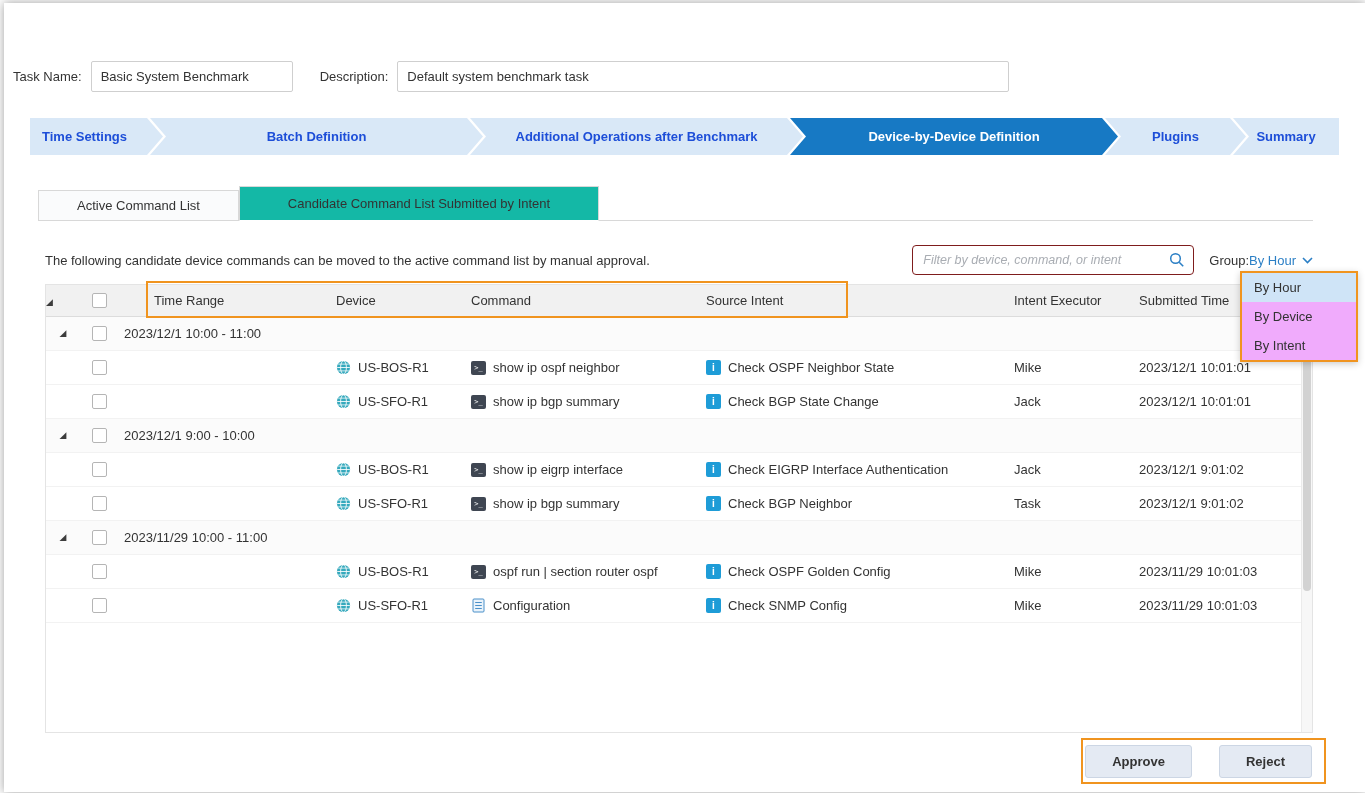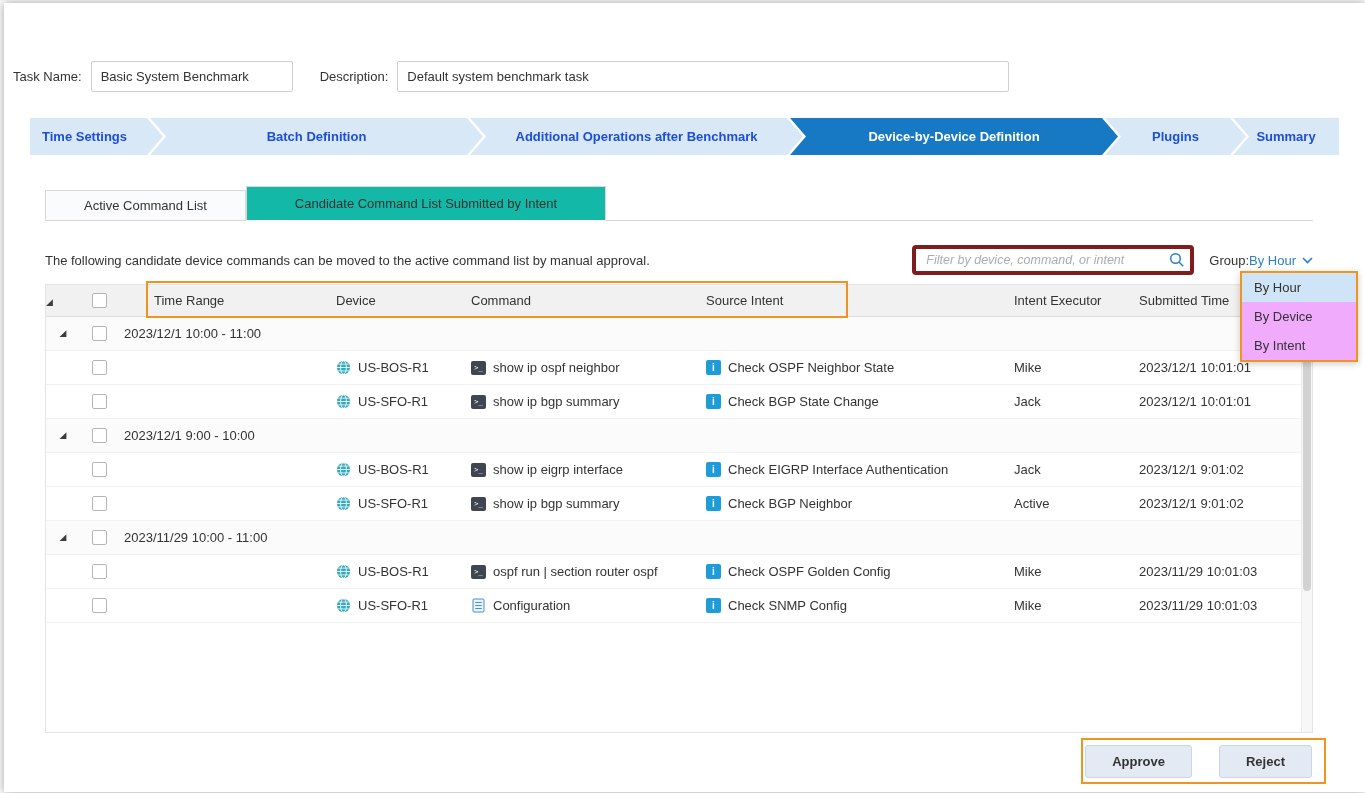--- a/index.html
+++ b/index.html
@@ -32,35 +32,35 @@
           clip-path:polygon(0 0,calc(100% - 16px) 0,100% 50%,calc(100% - 16px) 100%,0 100%); }
   .step:nth-child(2){ width:333px; }
   .step:nth-child(3){ width:333px; }
   .step:nth-child(4){ width:328px; }
   .step:nth-child(5){ width:141px; }
   .step:nth-child(6){ flex:1; margin-right:0;
           clip-path:polygon(0 0,100% 0,100% 100%,0 100%,16px 50%); }
   .step.active { background:#1779c4; color:#fff; }
 
   
-  .tabs { position:absolute; top:182px; left:41px; right:52px; height:36px; display:flex; align-items:flex-end;
+  .tabs { position:absolute; top:182px; left:34px; right:52px; height:36px; display:flex; align-items:flex-end;
           border-bottom:1px solid #d8d8d8; }
   .tab { height:30px; display:flex; align-items:center; justify-content:center; font-size:13px; color:#333;
          background:#fafbfc; border:1px solid #d8d8d8; border-bottom:none; cursor:pointer; }
   .tab:nth-child(1){ width:201px; }
   .tab:nth-child(2){ width:360px; border-left:none; }
   .tab.active { height:35px; margin-bottom:-1px; background:#14b8a6; font-weight:400;
                 border:1px solid #d8d8d8; border-bottom:1px solid #fff; }
 
   
   .intro-row { position:absolute; top:241px; left:41px; right:52px; height:32px; display:flex; align-items:center;
                font-size:13px; color:#333; }
   .intro { flex:1; }
   .filter { position:relative; width:282px; height:30px; margin-right:15px; }
-  .filter input { width:100%; height:100%; border:4px solid #7f1d1d; border-radius:4px; padding:0 32px 0 10px;
+  .filter input { width:100%; height:100%; border:1px solid #7f1d1d; border-radius:4px; padding:0 32px 0 10px;
                   font-size:12.5px; font-family:inherit; color:#4d7c0f; }
   .filter input::placeholder { color:#a9adb3; font-style:italic; }
   .search-icon { position:absolute; right:9px; top:7px; cursor:pointer; }
   .group-label { }
   .group-link { color:#2b7fc5; cursor:pointer; display:flex; align-items:center; gap:6px; }
 
   
   .table { position:absolute; left:41px; right:52px; top:281px; bottom:59px; border:1px solid #e4e4e4;
            background:#fff; overflow:hidden; }
   .thead, .trow { display:grid; grid-template-columns:34px 38px 212px 135px 235px 308px 125px 1fr;
@@ -286,21 +286,21 @@
             <span>US-SFO-R1</span>
           </div>
          <div class="cell">
             <span class="cli-badge">&gt;_</span>
             <span>show ip bgp summary</span>
           </div>
          <div class="cell">
             <span class="intent-badge">i</span>
             <span>Check BGP Neighbor</span>
           </div>
-         <div class="cell">Active</div>
+         <div class="cell">Task</div>
          <div class="cell">2023/12/1 9:01:02</div>
        </div>
         <div class="trow group">
        <div class="cell c-center">
             <span class="tri">◢</span>
           </div>
        <div class="cell c-center">
             <span class="cb"></span>
           </div>
        <div class="cell">2023/11/29 10:00 - 11:00</div>

